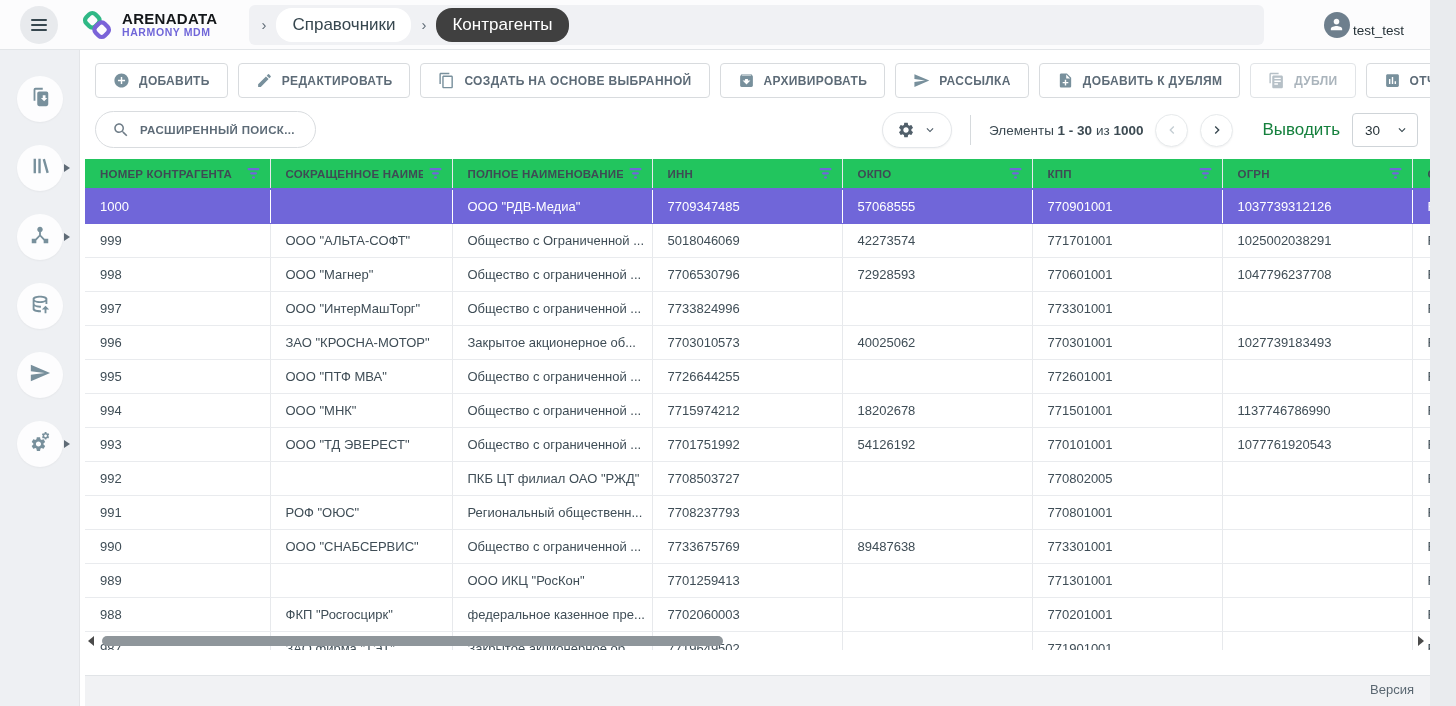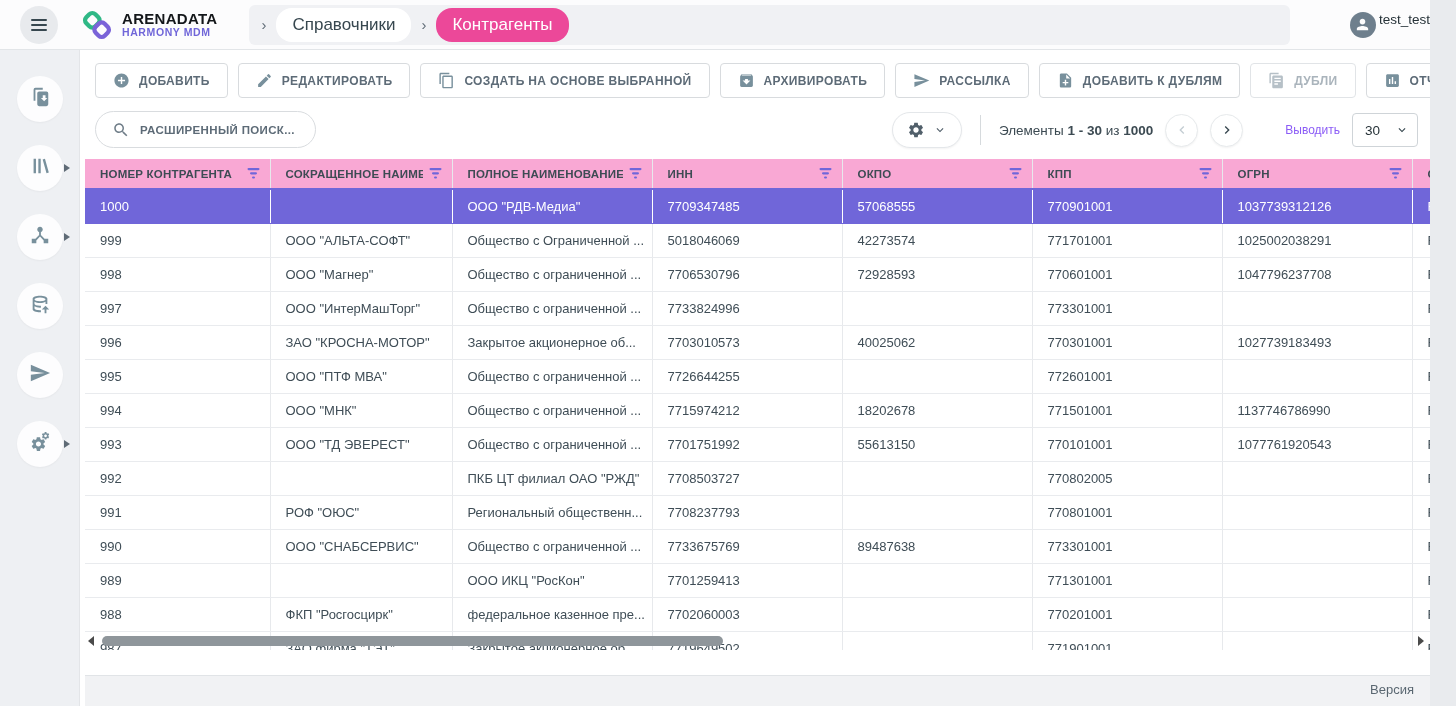--- a/index.html
+++ b/index.html
@@ -13,22 +13,22 @@
   .burger-icon { display:flex; flex-direction:column; gap:3px; }
   .burger-icon i { display:block; width:16px; height:2px; background:#37474f; border-radius:1px; }
   .logo { display:flex; align-items:center; margin-left:22px; flex:0 0 auto; }
   .logo svg { width:34px; height:34px; }
   .logo-text { margin-left:8px; line-height:1.05; }
   .logo-name { font-size:15px; font-weight:800; color:#14171a; letter-spacing:.3px; }
   .logo-product { font-size:10.5px; font-weight:800; color:#7066d9; letter-spacing:.6px; }
   .crumb-panel { flex:1 1 auto; height:40px; background:#f0f1f4; border-radius:6px; margin:0 60px 0 32px; display:flex; align-items:center; padding:0 10px; gap:8px; overflow:hidden; }
   .crumb-chevron { color:#5f6b76; font-size:15px; line-height:1; padding:0 2px; }
   .pill { padding:7px 16px; border-radius:16px; font-size:17px; color:#37474f; background:#fff; white-space:nowrap; cursor:pointer; }
-  .pill.active { background:#ec4899; color:#fff; }
-  .user { display:flex; align-items:flex-start; gap:3px; flex:0 0 auto; }
+  .pill.active { background:#404040; color:#fff; }
+  .user { display:flex; align-items:flex-end; gap:3px; margin-right:26px; flex:0 0 auto; }
   .avatar { width:26px; height:26px; border-radius:50%; background:#6e7f8d; display:flex; align-items:center; justify-content:center; }
   .avatar svg { width:17px; height:17px; fill:#fcfcfd; }
   .user-name { font-size:13.5px; color:#263238; }
 
   
   .body { flex:1 1 auto; display:flex; min-height:0; }
   .sidebar { flex:0 0 80px; background:#eef0f3; border-right:1px solid #e3e5e8; padding-top:26px; display:flex; flex-direction:column; align-items:center; gap:23px; }
   .side-item { position:relative; width:100%; display:flex; justify-content:center; cursor:pointer; }
   .side-circle { width:46px; height:46px; border-radius:50%; background:#fdfdfe; display:flex; align-items:center; justify-content:center; box-shadow:0 1px 2px rgba(0,0,0,.04); }
   .side-circle svg { width:22px; height:22px; fill:#78909c; }
@@ -52,29 +52,29 @@
   .gear-pill { display:inline-flex; align-items:center; gap:8px; height:36px; padding:0 14px; background:#fff; border:1px solid #e4e7ea; border-radius:18px; cursor:pointer; box-shadow:0 1px 2px rgba(0,0,0,.05); }
   .gear-pill .gear svg { width:18px; height:18px; fill:#515f6a; display:block; }
   .gear-pill .chev svg { width:14px; height:14px; fill:#515f6a; display:block; }
   .vdivider { width:1px; height:30px; background:#d6dadd; margin:0 18px; }
   .elements { font-size:13.5px; color:#3c4a52; white-space:nowrap; }
   .elements b { font-weight:700; }
   .nav-circle { width:33px; height:33px; border-radius:50%; background:#fff; border:1px solid #e7eaec; box-shadow:0 1px 2px rgba(0,0,0,.05); display:flex; align-items:center; justify-content:center; cursor:pointer; margin-left:12px; }
   .nav-circle svg { width:16px; height:16px; display:block; }
   .nav-circle.prev svg { fill:#c3ccd2; }
   .nav-circle.next svg { fill:#37474f; }
-  .show-label { font-size:12px; color:#8b5cf6; margin:0 12px 0 42px; white-space:nowrap; }
+  .show-label { font-size:17px; color:#15803d; margin:0 12px 0 29px; white-space:nowrap; }
   .page-size { display:inline-flex; align-items:center; justify-content:space-between; width:66px; height:34px; padding:0 8px 0 12px; border:1px solid #cfd4d8; border-radius:4px; background:#fff; font-size:13.5px; color:#263238; cursor:pointer; }
   .page-size svg { width:14px; height:14px; fill:#37474f; }
 
   
   .table-viewport { flex:1 1 auto; position:relative; overflow:hidden; min-height:0; }
   table { border-collapse:collapse; table-layout:fixed; width:1457px; }
   th, td { border-right:1px solid #e7e9ec; overflow:hidden; white-space:nowrap; text-overflow:clip; }
-  thead th { height:30px; background:#f9a8d4; border-bottom:2px solid #7066d9; padding:0 10px 0 15px; text-align:center; }
+  thead th { height:30px; background:#22c55e; border-bottom:2px solid #7066d9; padding:0 10px 0 15px; text-align:center; }
   .th-inner { display:flex; align-items:center; justify-content:space-between; gap:6px; }
   .col-label { font-size:11.5px; font-weight:600; letter-spacing:.2px; color:#3e4b54; overflow:hidden; }
   .filter-icon svg { width:13px; height:11px; display:block; fill:#7066d9; }
   tbody td { height:34px; padding:0 10px 0 15px; font-size:13px; color:#3f4d56; border-bottom:1px solid #e9ebee; background:#fff; }
   tr.sel td { background:#7066d9; color:#fff; border-right-color:rgba(255,255,255,.22); border-bottom-color:#7066d9; }
 
   
   .hscroll { position:absolute; left:3px; right:6px; bottom:3px; height:12px; display:flex; align-items:center; z-index:5; }
   .hs-arrow { width:0; height:0; border-top:5px solid transparent; border-bottom:5px solid transparent; cursor:pointer; }
   .hs-arrow.left { border-right:6px solid #4a4a4a; margin-right:5px; }
@@ -475,21 +475,21 @@
                 <td>18202678</td>
                 <td>771501001</td>
                 <td>1137746786990</td>
                 <td>RU -</td>
               </tr>
               <tr>
                 <td>993</td>
                 <td>ООО "ТД ЭВЕРЕСТ"</td>
                 <td>Общество с ограниченной ...</td>
                 <td>7701751992</td>
-                <td>55613150</td>
+                <td>54126192</td>
                 <td>770101001</td>
                 <td>1077761920543</td>
                 <td>RU -</td>
               </tr>
               <tr>
                 <td>992</td>
                 <td></td>
                 <td>ПКБ ЦТ филиал ОАО "РЖД"</td>
                 <td>7708503727</td>
                 <td></td>

